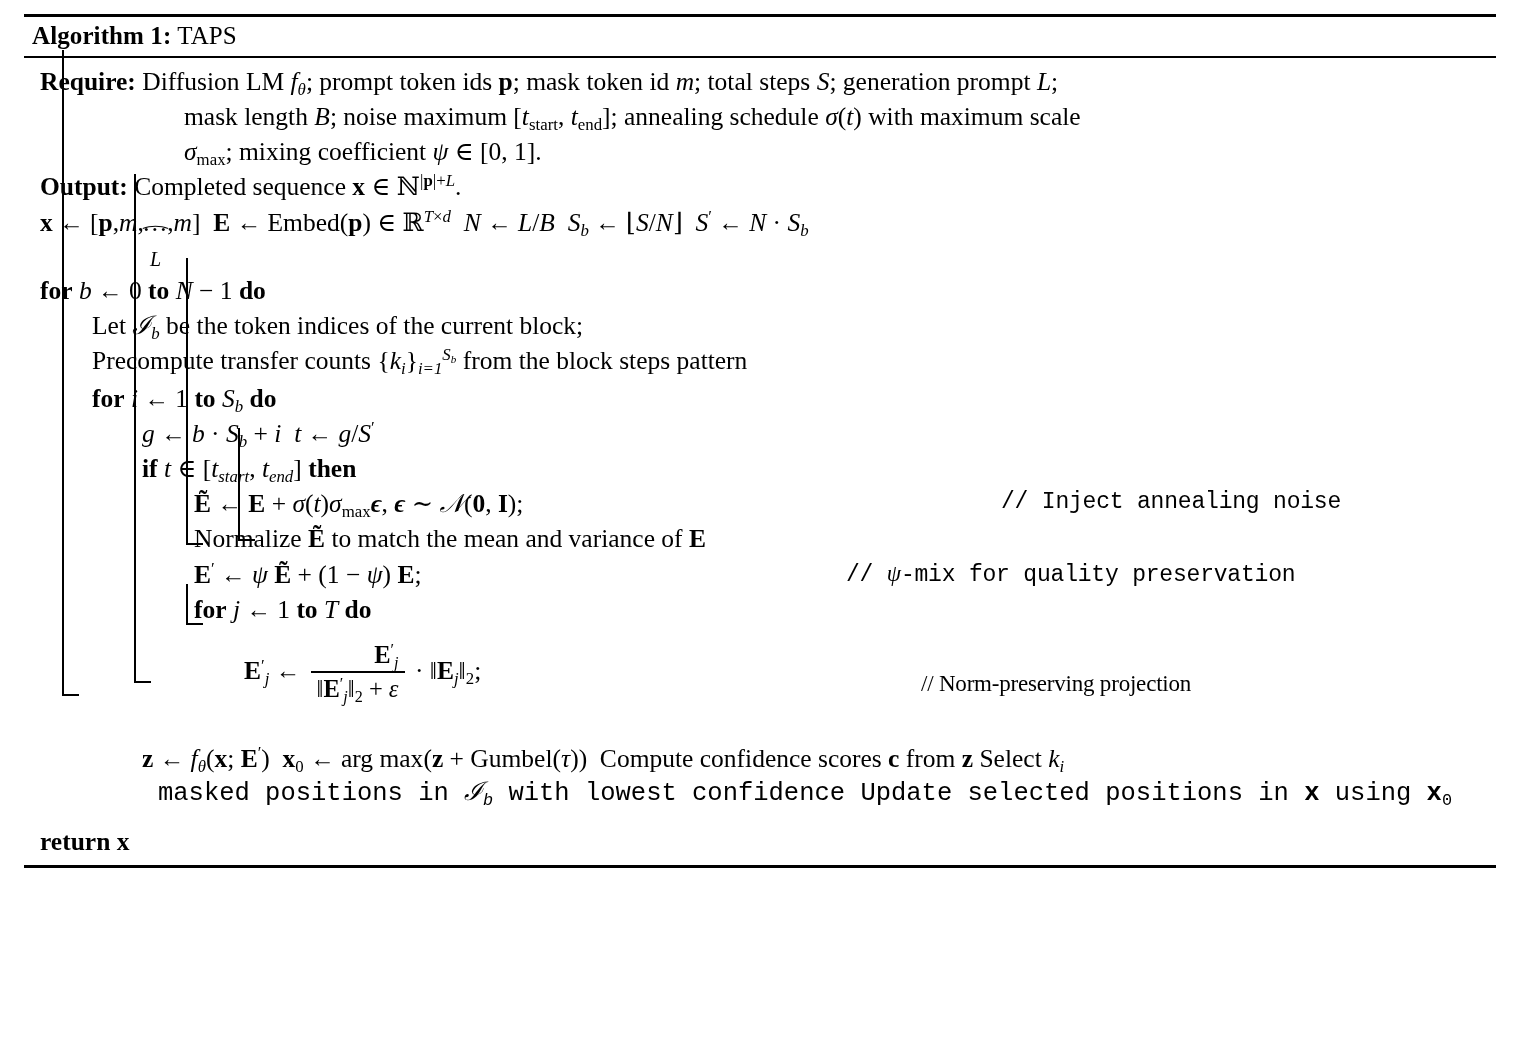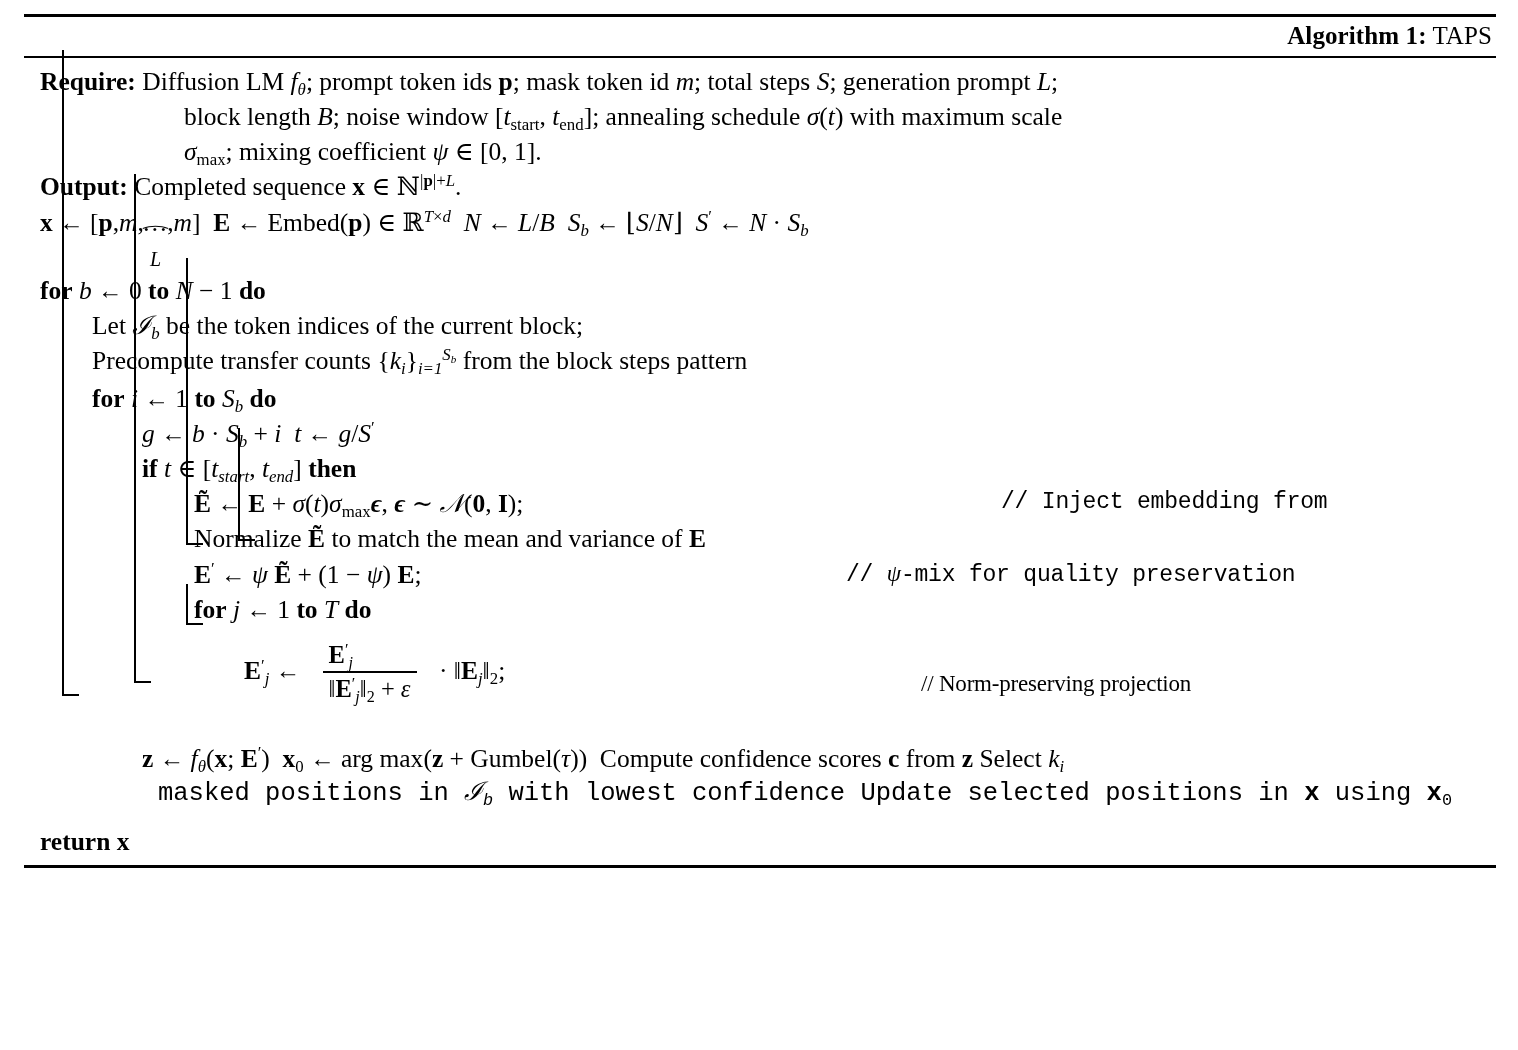--- a/index.html
+++ b/index.html
@@ -24,21 +24,20 @@
   }
 
   .rule-top     { border-top: 3px solid #000; }
   .rule-mid     { border-top: 2px solid #000; }
   .rule-bottom  { border-top: 3px solid #000; }
 
   .caption {
     font-size: 25px;
     padding: 5px 4px 6px 8px;
     letter-spacing: 0.1px;
-    text-align: right;
   }
   .caption .num { font-weight: bold; }
   .caption .name { font-weight: normal; }
 
   .body-block {
     padding: 6px 2px 6px 2px;
     font-size: 25.5px;
     line-height: 1.30;
   }
 
@@ -131,22 +130,22 @@
     right: 0;
     top: 40px;
     font-size: 20px;
     font-style: italic;
   }
 
   
   .frac {
     display: inline-block;
     vertical-align: -0.72em;
-    text-align: left;
-    margin: 0 16px;
+    text-align: right;
+    margin: 0 4px;
     font-size: 0.96em;
   }
   .frac .num-part {
     display: block;
     padding: 0 6px 1px 6px;
     border-bottom: 2px solid #000;
     line-height: 1.18;
   }
   .frac .den-part {
     display: block;
@@ -178,21 +177,21 @@
     <div class="vrule" style="left:162px; top:244px; height:287px;"></div>
     <div class="vrule" style="left:214px; top:414px; height:113px;"></div>
     <div class="vrule" style="left:162px; top:570px; height:41px;"></div>
 
     <div class="line hang">
       <b>Require:</b>
       <span>Diffusion LM </span><span class="mi">f</span><sub class="mi">θ</sub><span>; prompt token ids </span><span class="mb">p</span><span>; mask token id </span><span class="mi">m</span><span>; total steps </span><span class="mi">S</span><span>; generation prompt </span><span class="mi">L</span><span>;</span>
     </div>
 
     <div class="line hang-cont">
-      <span>block length </span><span class="mi">B</span><span>; noise window [</span><span class="mi">t</span><sub class="up">start</sub>, <span class="mi">t</span><sub class="up">end</sub><span>]; annealing schedule </span><span class="mi">σ</span>(<span class="mi">t</span>)<span> with maximum scale</span>
+      <span>mask length </span><span class="mi">B</span><span>; noise maximum [</span><span class="mi">t</span><sub class="up">start</sub>, <span class="mi">t</span><sub class="up">end</sub><span>]; annealing schedule </span><span class="mi">σ</span>(<span class="mi">t</span>)<span> with maximum scale</span>
     </div>
 
     <div class="line hang-cont">
       <span class="mi">σ</span><sub class="up">max</sub><span>; mixing coefficient </span><span class="mi">ψ</span><span> ∈ [0, 1].</span>
     </div>
 
     <div class="line hang">
       <b>Output:</b>
       <span>Completed sequence </span><span class="mb">x</span><span> ∈ </span><span class="up">ℕ</span><sup>|<span class="mb">p</span>|+<span class="mi">L</span></sup>.
     </div>
@@ -233,21 +232,21 @@
     </div>
 
     <div class="line ind2">
       <b>if</b>
       <span class="mi">t</span> ∈ [<span class="mi">t<sub>start</sub></span>, <span class="mi">t<sub>end</sub></span>]
       <b>then</b>
     </div>
 
     <div class="line ind3">
       <span class="mb">Ẽ</span> <span class="arrow">←</span> <span class="mb">E</span> + <span class="mi">σ</span>(<span class="mi">t</span>)<span class="mi">σ</span><sub class="up">max</sub><span class="mbi">ϵ</span>, <span class="mbi">ϵ</span> ∼ <span class="mi">𝒩</span>(<span class="mb">0</span>, <span class="mb">I</span>);
-      <span class="cmt cmt-pos cmt-a">// Inject embedding from</span>
+      <span class="cmt cmt-pos cmt-a">// Inject annealing noise</span>
     </div>
 
     <div class="line ind3">
       Normalize <span class="mb">Ẽ</span> to match the mean and variance of <span class="mb">E</span>
     </div>
 
     <div class="line ind3">
       <span class="mb">E</span><sup>′</sup> <span class="arrow">←</span> <span class="mi">ψ</span> <span class="mb">Ẽ</span> + (1 − <span class="mi">ψ</span>) <span class="mb">E</span>;
       <span class="cmt cmt-pos cmt-b"><span>// </span><span class="psi">ψ</span><span>-mix for quality preservation</span></span>
     </div>

